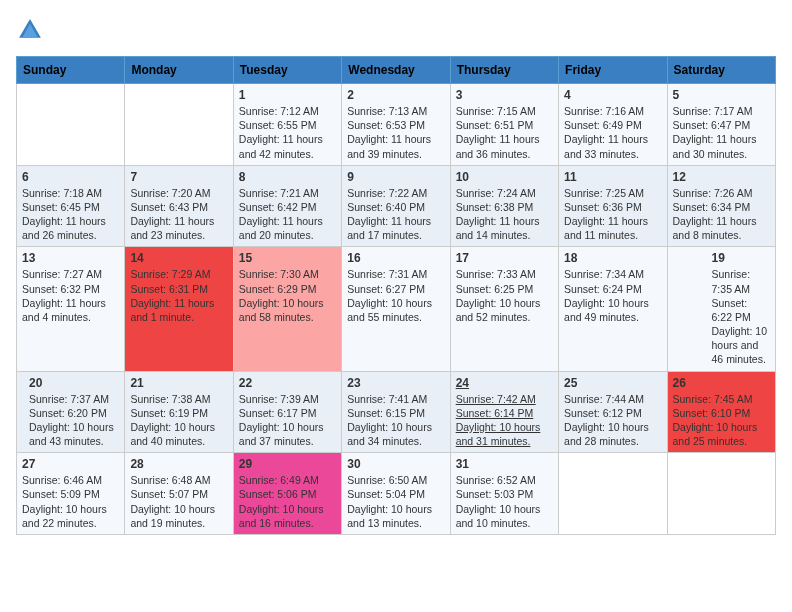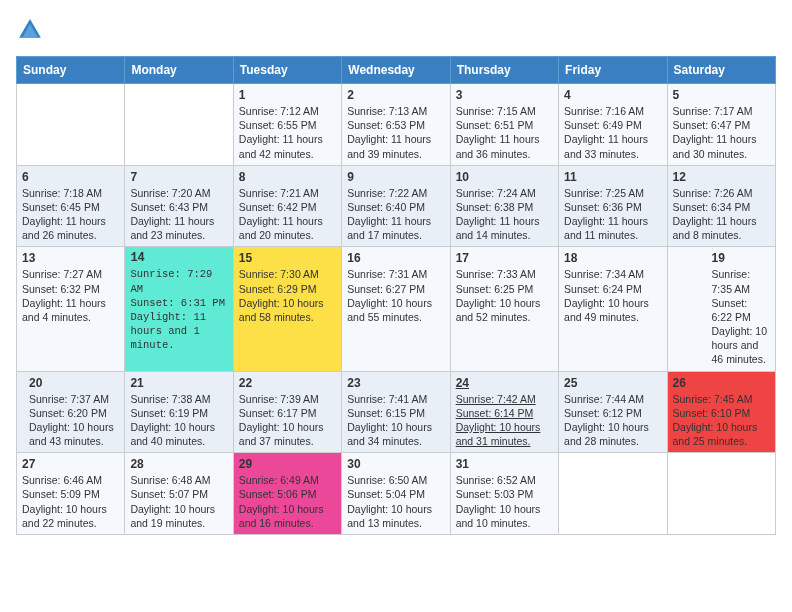--- a/index.html
+++ b/index.html
@@ -46,21 +46,21 @@
       font-size: 15px;
       color: #555;
     }
     table {
       width: 100%;
       border-collapse: collapse;
       font-size: 11px;
     }
     thead tr th {
       background-color: #3a7fc1;
-      color: #ffffff;
+      color: #000000;
       text-align: left;
       padding: 6px 6px;
       font-size: 12px;
       font-weight: bold;
       border: 1px solid #5a9fd1;
       margin-left: 16px;
     }
     tbody tr td {
       border: 1px solid #ccc;
       vertical-align: top;
@@ -175,25 +175,25 @@
         <td style="background: rgb(232, 239, 247); margin-left: 44px;">
           <span class="day-num">12</span>
           <div class="cell-content"><span>Sunrise: 7:26 AM</span><br><span>Sunset: 6:34 PM</span><br><span>Daylight: 11 hours and 8 minutes.</span></div>
         </td>
       </tr>
       <tr>
         <td style="background: rgb(245, 248, 252);">
           <span class="day-num">13</span>
           <div class="cell-content"><span>Sunrise: 7:27 AM</span><br><span>Sunset: 6:32 PM</span><br><span>Daylight: 11 hours and 4 minutes.</span></div>
         </td>
-        <td style="background: #5eead4; font-family: Liberation Mono, monospace;">
+        <td style="background: #ef4444;">
           <span class="day-num">14</span>
           <div class="cell-content"><span>Sunrise: 7:29 AM</span><br><span>Sunset: 6:31 PM</span><br><span>Daylight: 11 hours and 1 minute.</span></div>
         </td>
-        <td style="background: #fde047;">
+        <td style="background: #fca5a5;">
           <span class="day-num">15</span>
           <div class="cell-content"><span>Sunrise: 7:30 AM</span><br><span>Sunset: 6:29 PM</span><br><span>Daylight: 10 hours and 58 minutes.</span></div>
         </td>
         <td style="background: rgb(245, 248, 252);">
           <span class="day-num">16</span>
           <div class="cell-content"><span>Sunrise: 7:31 AM</span><br><span>Sunset: 6:27 PM</span><br><span>Daylight: 10 hours and 55 minutes.</span></div>
         </td>
         <td style="background: rgb(245, 248, 252);">
           <span class="day-num">17</span>
           <div class="cell-content"><span>Sunrise: 7:33 AM</span><br><span>Sunset: 6:25 PM</span><br><span>Daylight: 10 hours and 52 minutes.</span></div>

